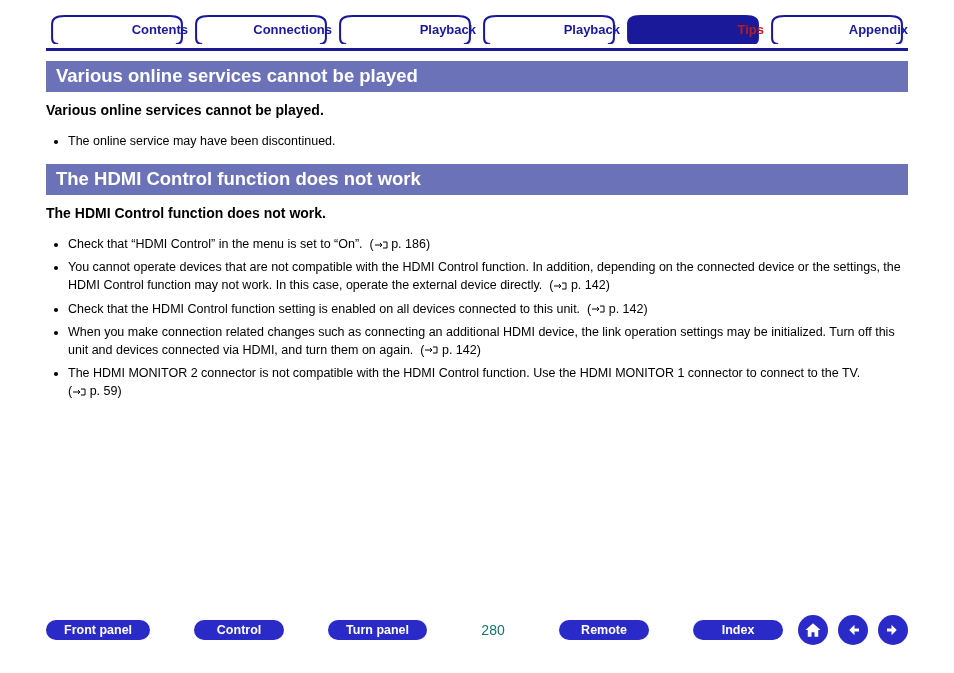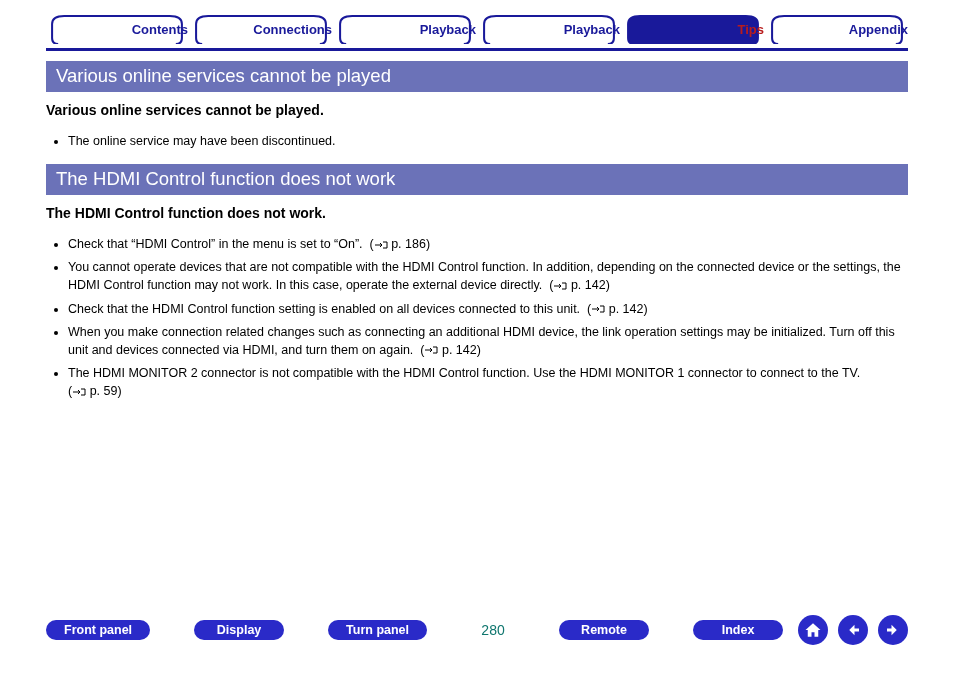--- a/index.html
+++ b/index.html
@@ -36,21 +36,21 @@
   }
   .tab svg { position: absolute; inset: 0; width: 100%; height: 100%; }
   .tab span { position: relative; z-index: 1; }
   .tab.active span { color: #b91c1c; }
   .topline { height: 3px; background: #19199a; margin-bottom: 10px; }
 
   
   .section-bar {
     background: #6b72b8;
     color: #fff;
-    font-weight: normal;
+    font-weight: bold;
     font-size: 18.5px;
     padding: 4px 10px 5px 10px;
     margin-top: 6px;
   }
   .section-sub {
     font-weight: bold;
     font-size: 14px;
     margin: 10px 0 6px 0;
   }
   ul.content {
@@ -190,21 +190,21 @@
             <path d="M1 5 L8 5 M8 5 L6 3 M8 5 L6 7 M9 2 L13 2 L13 8 L9 8" fill="none" stroke="#000" stroke-width="1"></path>
           </svg>&nbsp;<span>p. 59</span>)</span>
     </li>
   </ul>
 
 </div>
 
 <div class="footer">
   <div class="footer-left">
     <div class="pill">Front panel</div>
-    <div class="pill">Display</div>
+    <div class="pill">Control</div>
     <div class="pill">Turn panel</div>
     <div class="pagenum">280</div>
     <div class="pill">Remote</div>
     <div class="pill">Index</div>
   </div>
   <div class="footer-right">
     <div class="circle-btn">
       <svg viewBox="0 0 24 24">
           <path d="M12 3 L2 12 H5 V21 H10 V15 H14 V21 H19 V12 H22 Z"></path>
         </svg>

